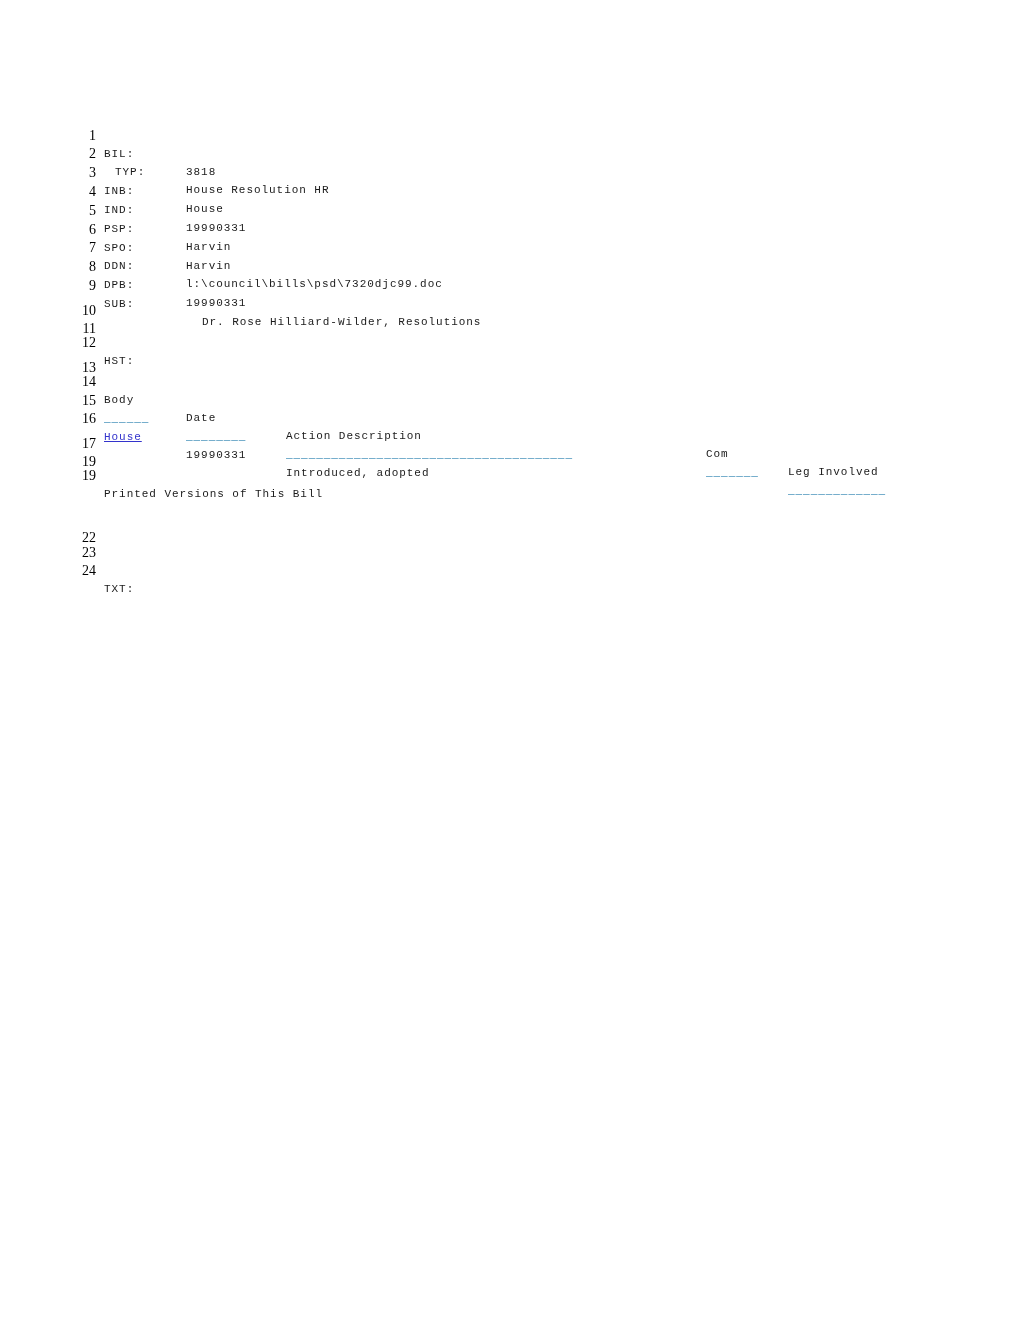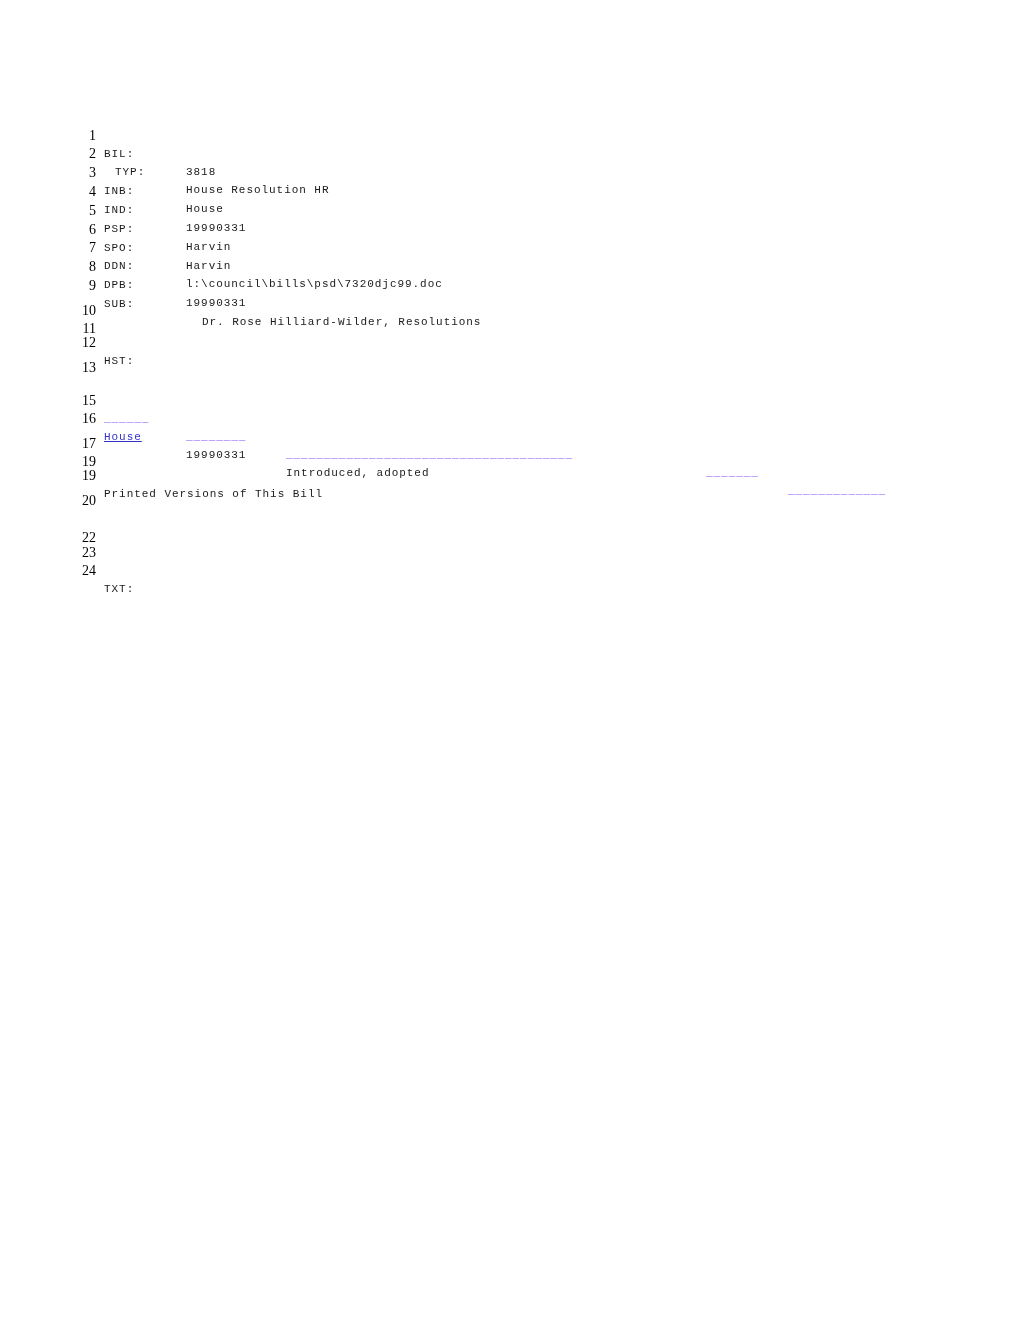--- a/index.html
+++ b/index.html
@@ -50,21 +50,21 @@
     left: 104px;
     font-family: "Liberation Mono", "DejaVu Sans Mono", monospace;
     font-size: 11px;
     letter-spacing: 0.95px;
     line-height: 16px;
     color: #1a1a1a;
     white-space: pre;
   }
 
   .content.rule {
-    color: #8b5cf6;
+    color: #0369a1;
     font-family: Liberation Mono, monospace;
   }
 
   a.bodylink {
     color: #3333cc;
     text-decoration: underline;
   }
 </style>
 </head>
 <body>
@@ -135,20 +135,28 @@
 
   <div class="line" style="top:317px">
     <span class="lineno">12</span>
     <span class="content" style="left:104px">HST:</span>
   </div>
 
   <div class="line" style="top:342px">
     <span class="lineno">13</span>
   </div>
 
+  <div class="line" style="top:356px">
+    <span class="lineno">14</span>
+    <span class="content" style="left:104px">Body</span>
+    <span class="content" style="left:186px">Date</span>
+    <span class="content" style="left:286px">Action Description</span>
+    <span class="content" style="left:706px">Com</span>
+    <span class="content" style="left:788px">Leg Involved</span>
+  </div>
 
   <div class="line" style="top:375px">
     <span class="lineno">15</span>
     <span class="content rule" style="left:104px">______</span>
     <span class="content rule" style="left:186px">________</span>
     <span class="content rule" style="left:286px">______________________________________</span>
     <span class="content rule" style="left:706px">_______</span>
     <span class="content rule" style="left:788px">_____________</span>
   </div>
 
@@ -165,23 +173,20 @@
 
   <div class="line" style="top:436px">
     <span class="lineno">19</span>
   </div>
 
   <div class="line" style="top:450px">
     <span class="lineno">19</span>
     <span class="content" style="left:104px">Printed Versions of This Bill</span>
   </div>
 
-  <div class="line" style="top:475px">
-    <span class="lineno">20</span>
-  </div>
 
 
   <div class="line" style="top:512px">
     <span class="lineno">22</span>
   </div>
 
   <div class="line" style="top:527px">
     <span class="lineno">23</span>
   </div>
 

